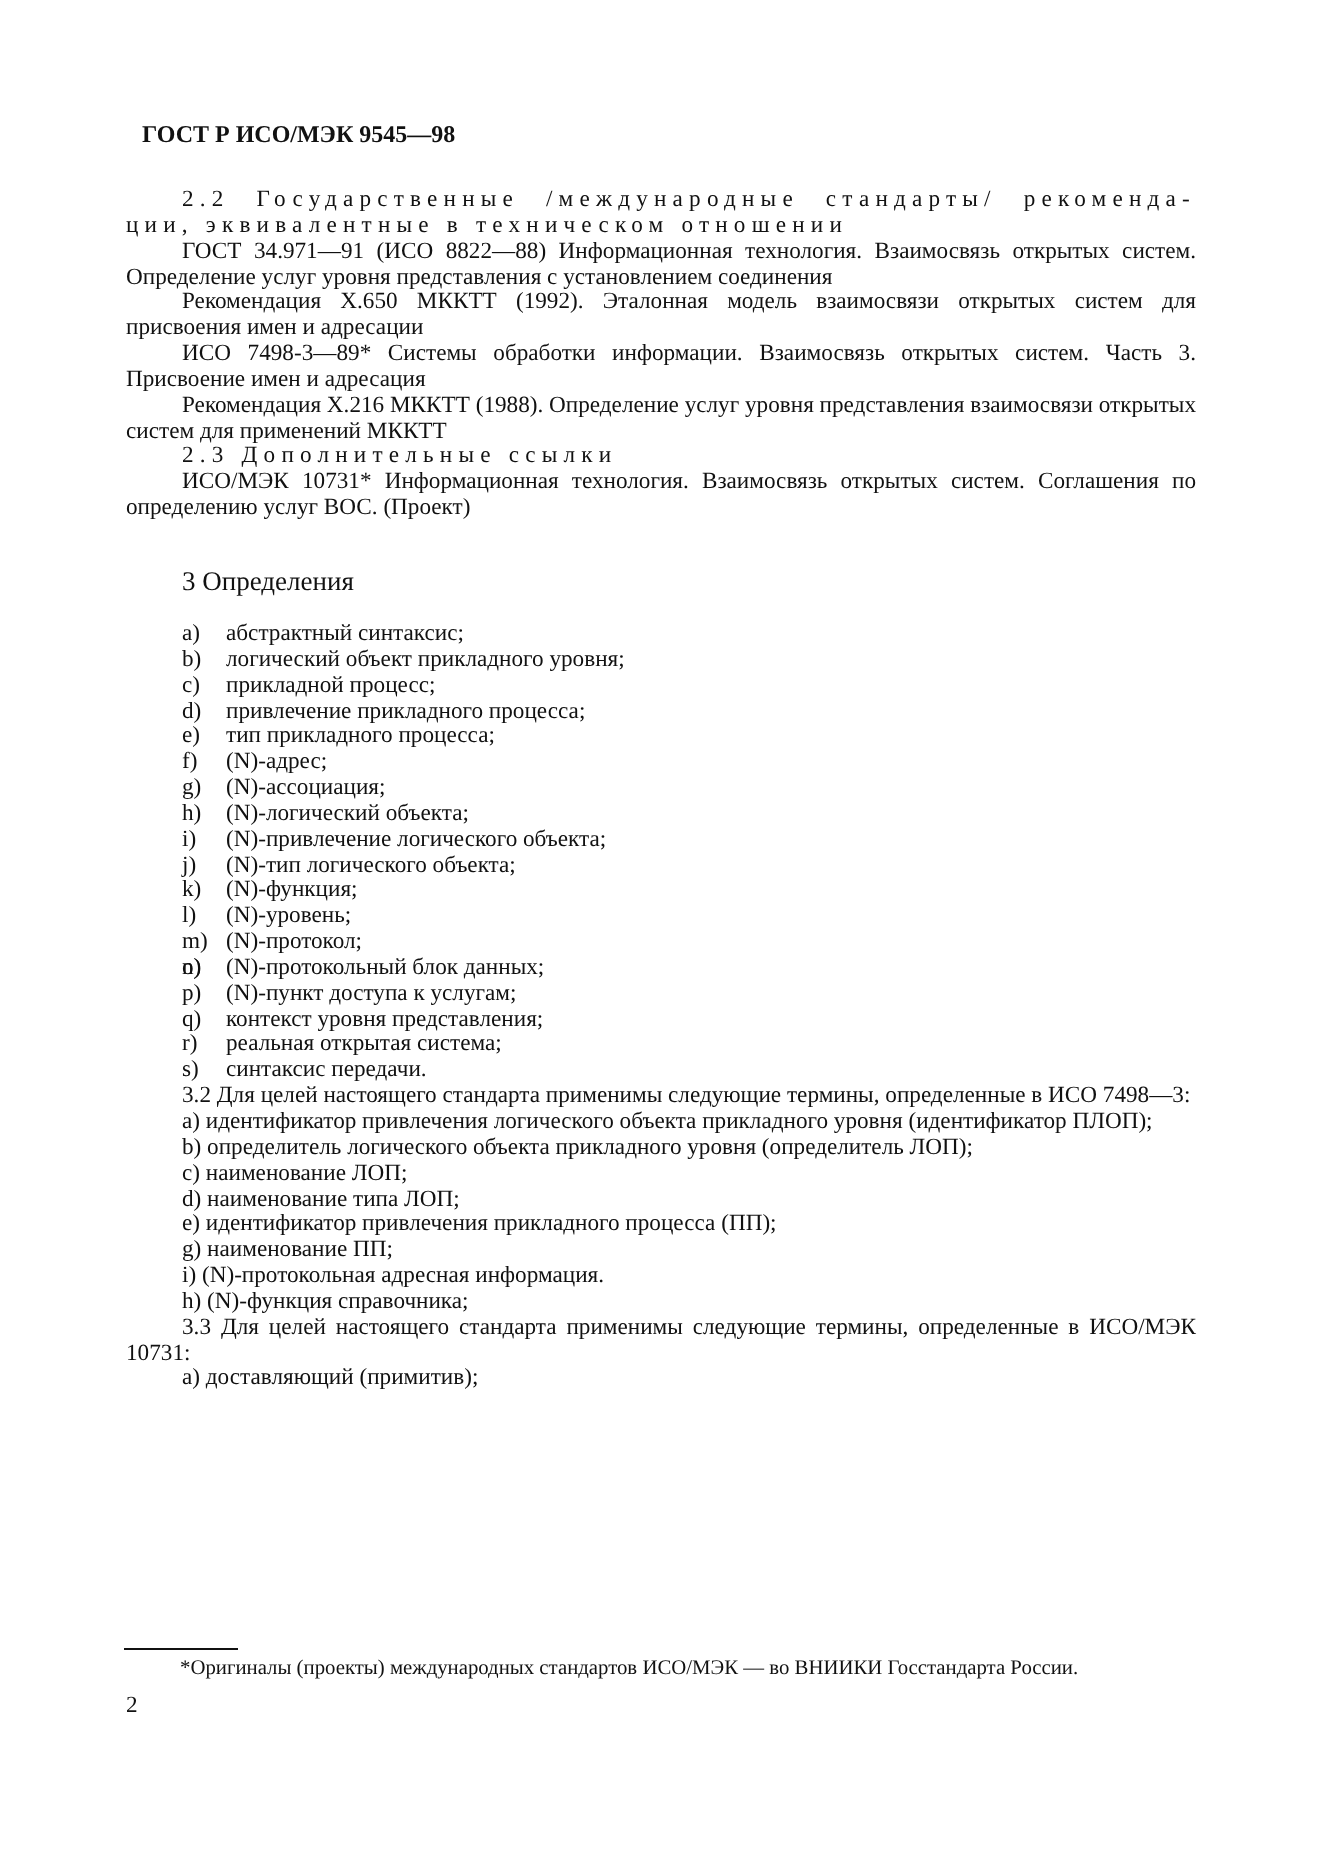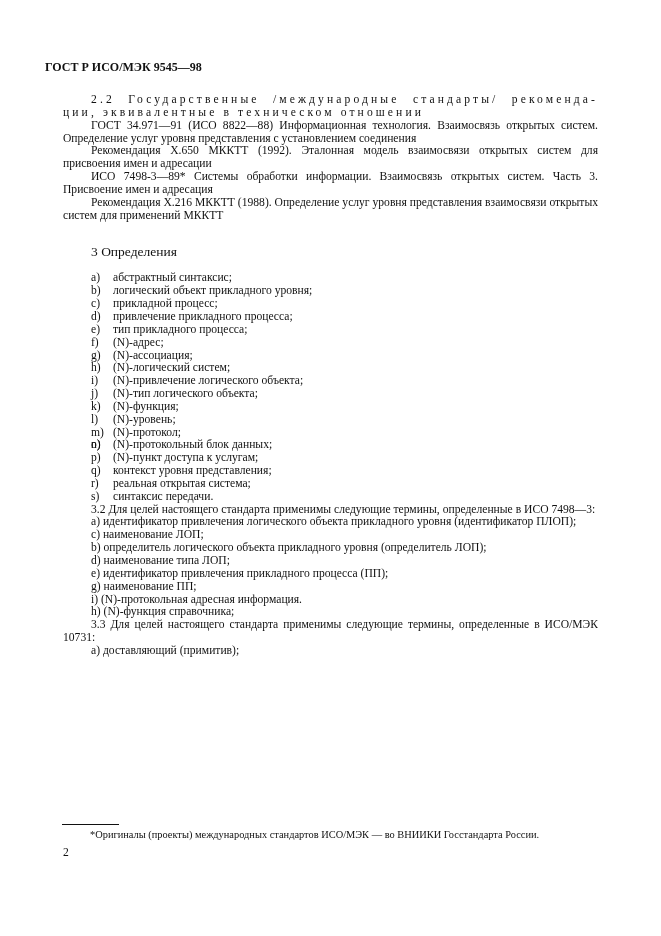--- a/index.html
+++ b/index.html
@@ -2,21 +2,21 @@
 <html><head>
 <meta charset="utf-8">
 <style>
   html, body { margin: 0; padding: 0; background: #ffffff; }
   body {
     width: 661px; height: 936px; position: relative; overflow: hidden;
     font-family: "Liberation Serif", "DejaVu Serif", serif;
     color: #111111;
   }
   .page-header {
-    position: absolute; left: 45px; top: 60px;
+    position: absolute; left: 71px; top: 60px;
     font-weight: bold; font-size: 12px; letter-spacing: 0px;
   }
   .body {
     position: absolute; left: 63px; top: 94px; width: 535px;
     font-size: 11.6px; line-height: 12.85px;
   }
   .p { text-align: justify; text-indent: 28px; margin: 0; }
   .p.last-line-justify { text-align-last: justify; }
   .spaced { letter-spacing: 3.1px; }
   .section-title {
@@ -49,50 +49,52 @@
     <span>2.2 Государственные /международные стандарты/ рекоменда-</span>
   </p>
   <p class="p spaced" style="text-indent:0">
     <span>ции, эквивалентные в техническом отношении</span>
   </p>
   <p class="p">ГОСТ 34.971—91 (ИСО 8822—88) Информационная технология. Взаимосвязь открытых систем. Определение услуг уровня представления с установлением соединения</p>
   <p class="p">Рекомендация Х.650 МККТТ (1992). Эталонная модель взаимосвязи открытых систем для присвоения имен и адресации</p>
   <p class="p">ИСО 7498-3—89* Системы обработки информации. Взаимосвязь открытых систем. Часть 3. Присвоение имен и адресация</p>
   <p class="p">Рекомендация Х.216 МККТТ (1988). Определение услуг уровня представления взаимосвязи открытых систем для применений МККТТ</p>
 
+  <p class="p spaced">2.3 Дополнительные ссылки</p>
+  <p class="p">ИСО/МЭК 10731* Информационная технология. Взаимосвязь открытых систем. Соглашения по определению услуг ВОС. (Проект)</p>
 
   <div class="section-title">3 Определения</div>
   <div class="gap-after-title"></div>
 
   <ul class="list-a">
     <li><span class="mark">a)</span><span>абстрактный синтаксис;</span></li>
     <li><span class="mark">b)</span><span>логический объект прикладного уровня;</span></li>
     <li><span class="mark">c)</span><span>прикладной процесс;</span></li>
     <li><span class="mark">d)</span><span>привлечение прикладного процесса;</span></li>
     <li><span class="mark">e)</span><span>тип прикладного процесса;</span></li>
     <li><span class="mark">f)</span><span>(N)-адрес;</span></li>
     <li><span class="mark">g)</span><span>(N)-ассоциация;</span></li>
-    <li><span class="mark">h)</span><span>(N)-логический систем;</span></li>
+    <li><span class="mark">h)</span><span>(N)-логический объекта;</span></li>
     <li><span class="mark">i)</span><span>(N)-привлечение логического объекта;</span></li>
     <li><span class="mark">j)</span><span>(N)-тип логического объекта;</span></li>
     <li><span class="mark">k)</span><span>(N)-функция;</span></li>
     <li><span class="mark">l)</span><span>(N)-уровень;</span></li>
     <li><span class="mark">m)</span><span>(N)-протокол;</span></li>
     <li><span class="mark">n)</span></li>
     <li><span class="mark">o)</span><span>(N)-протокольный блок данных;</span></li>
     <li><span class="mark">p)</span><span>(N)-пункт доступа к услугам;</span></li>
     <li><span class="mark">q)</span><span>контекст уровня представления;</span></li>
     <li><span class="mark">r)</span><span>реальная открытая система;</span></li>
     <li><span class="mark">s)</span><span>синтаксис передачи.</span></li>
   </ul>
 
   <p class="p">3.2 Для целей настоящего стандарта применимы следующие термины, определенные в ИСО 7498—3:</p>
   <p class="p">a) идентификатор привлечения логического объекта прикладного уровня (идентификатор ПЛОП);</p>
+  <p class="p">b) определитель логического объекта прикладного уровня (определитель ЛОП);</p>
   <p class="p">c) наименование ЛОП;</p>
-  <p class="p">b) определитель логического объекта прикладного уровня (определитель ЛОП);</p>
   <p class="p">d) наименование типа ЛОП;</p>
   <p class="p">e) идентификатор привлечения прикладного процесса (ПП);</p>
   <p class="p">g) наименование ПП;</p>
   <p class="p">i) (N)-протокольная адресная информация.</p>
   <p class="p">h) (N)-функция справочника;</p>
 
   <p class="p">3.3 Для целей настоящего стандарта применимы следующие термины, определенные в ИСО/МЭК 10731:</p>
   <p class="p">a) доставляющий (примитив);</p>
 </div>
 

